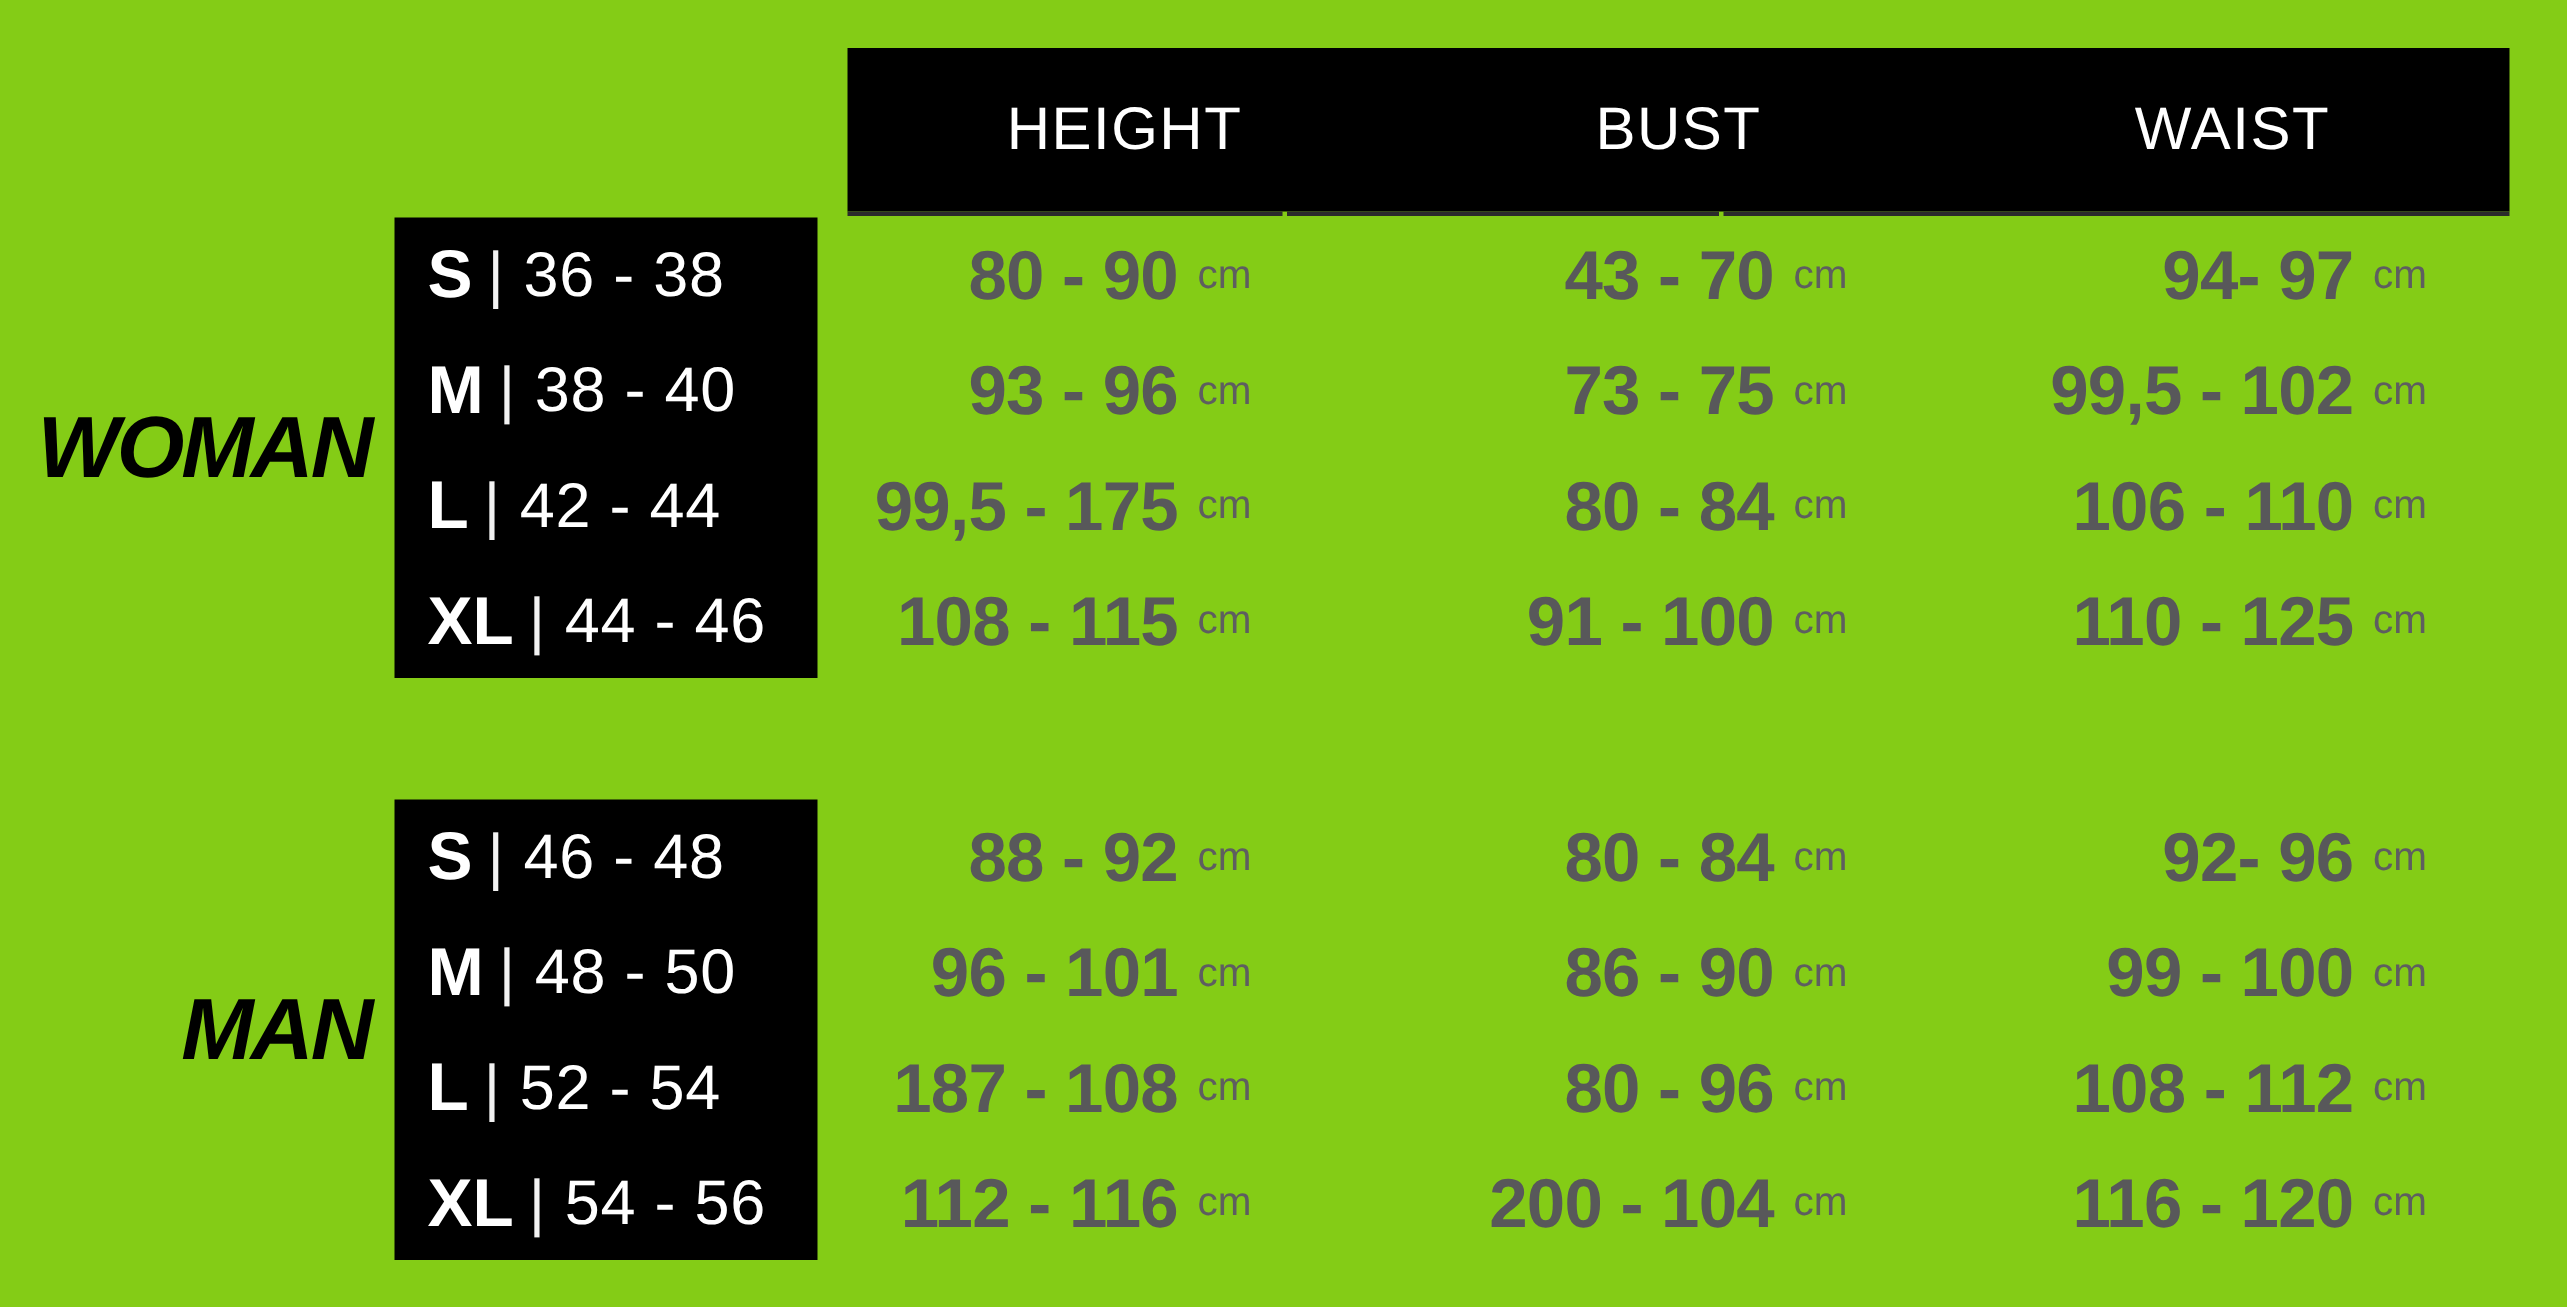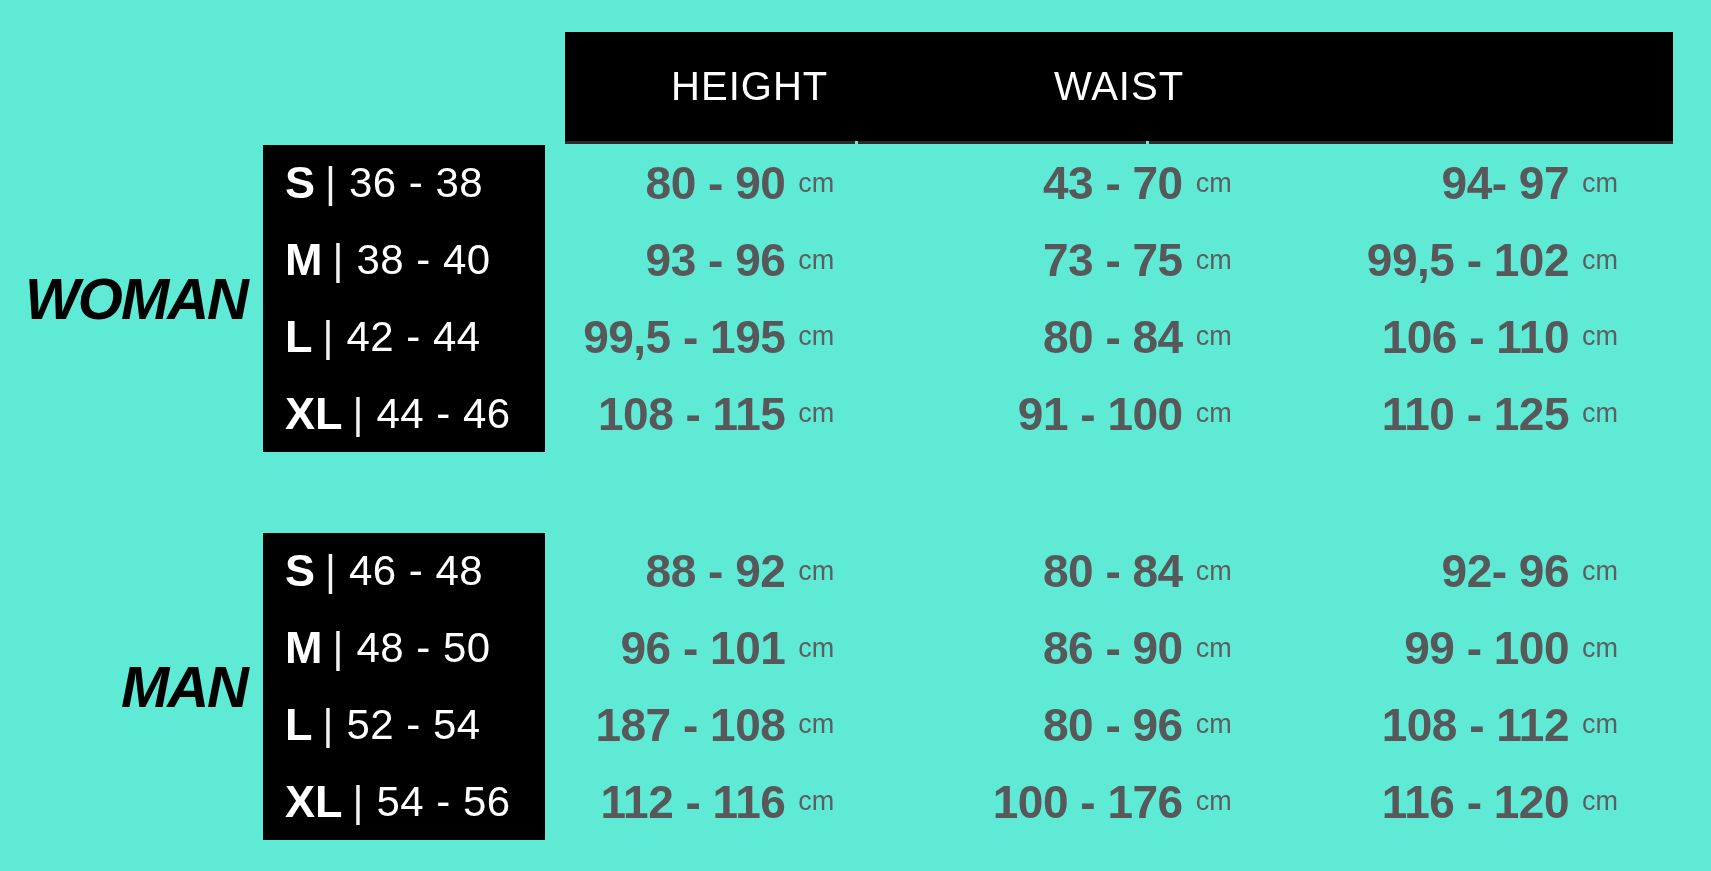--- a/index.html
+++ b/index.html
@@ -1,17 +1,17 @@
 <!DOCTYPE html>
 <html><head>
 <meta charset="utf-8">
 <style>
   html,body { margin:0; padding:0; background:#ffffff; }
   .stage {
-    position:relative; width:1711px; height:871px; background:#5eead4;
+    position:relative; width:1711px; height:871px; background:#84cc16;
     font-family:"Liberation Sans","DejaVu Sans",sans-serif; overflow:hidden;
   }
 
   
   .header-bar {
     position:absolute; left:565px; top:32px; width:1108px; height:109px;
     background:#000000; display:grid; grid-template-columns:repeat(3,1fr);
     align-items:center;
   }
   .header-col {
@@ -63,20 +63,21 @@
   .num  { font-size:46px; font-weight:700; color:#58585a; letter-spacing:-.5px; }
   .unit { font-size:27px; font-weight:400; color:#5e5e60; margin-left:13px; }
 </style>
 </head>
 <body>
 
 <div class="stage">
 
   <div class="header-bar">
     <div class="header-col">HEIGHT</div>
+    <div class="header-col">BUST</div>
     <div class="header-col">WAIST</div>
   </div>
   <div class="header-strip">
     <div class="seg s1"></div>
     <div class="seg s2"></div>
     <div class="seg s3"></div>
   </div>
 
   <div class="section woman">
     <div class="gender-label">WOMAN</div>
@@ -125,21 +126,21 @@
       <div class="cell c2">
           <span class="num">73 - 75</span>
           <span class="unit">cm</span>
         </div>
       <div class="cell c3">
           <span class="num">99,5 - 102</span>
           <span class="unit">cm</span>
         </div>
 
       <div class="cell c1">
-          <span class="num">99,5 - 195</span>
+          <span class="num">99,5 - 175</span>
           <span class="unit">cm</span>
         </div>
       <div class="cell c2">
           <span class="num">80 - 84</span>
           <span class="unit">cm</span>
         </div>
       <div class="cell c3">
           <span class="num">106 - 110</span>
           <span class="unit">cm</span>
         </div>
@@ -223,21 +224,21 @@
       <div class="cell c3">
           <span class="num">108 - 112</span>
           <span class="unit">cm</span>
         </div>
 
       <div class="cell c1">
           <span class="num">112 - 116</span>
           <span class="unit">cm</span>
         </div>
       <div class="cell c2">
-          <span class="num">100 - 176</span>
+          <span class="num">200 - 104</span>
           <span class="unit">cm</span>
         </div>
       <div class="cell c3">
           <span class="num">116 - 120</span>
           <span class="unit">cm</span>
         </div>
     </div>
   </div>
 
 </div>

